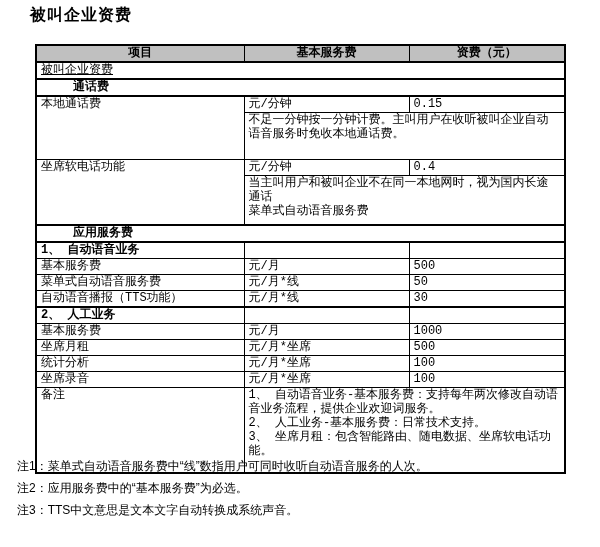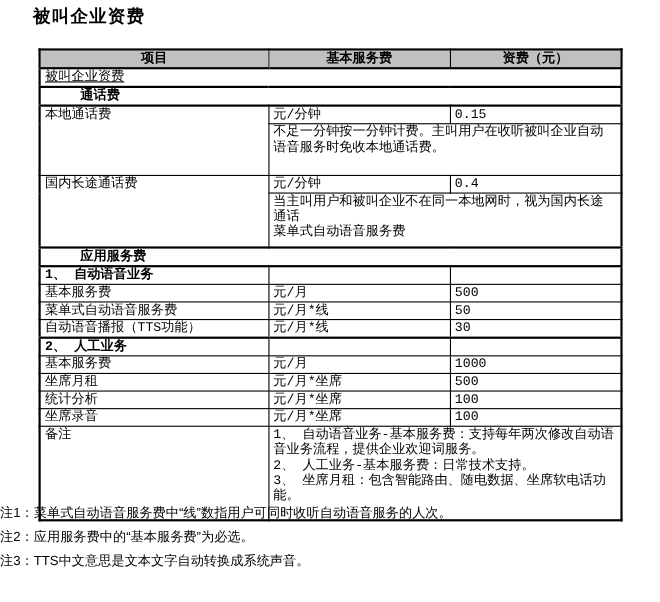--- a/index.html
+++ b/index.html
@@ -42,21 +42,21 @@
     padding-left:36px;
   }
   tr.subsection-row td { border-top:2px solid #000; }
   tr.subsection-row td.item { font-weight:bold; }
   td.note-cell-1 { height:46px; }
   td.note-cell-2 { height:48px; }
   td.remark-cell { height:84px; }
   td.remark-item { height:84px; }
   .link-text { text-decoration:underline; }
   .footnotes {
-    position:absolute; left:0; top:459px;
+    position:absolute; left:17px; top:459px;
     font-size:12px; line-height:14px;
   }
   .footnote { margin:0 0 8px 0; white-space:nowrap; }
 </style>
 </head>
 <body>
 
 <div class="page-title">被叫企业资费</div>
 
 <table class="tariff">
@@ -81,21 +81,21 @@
     </tr>
     <tr>
       <td rowspan="2" class="item">本地通话费</td>
       <td>元/分钟</td>
       <td>0.15</td>
     </tr>
     <tr>
       <td colspan="2" class="note-cell-1">不足一分钟按一分钟计费。主叫用户在收听被叫企业自动语音服务时免收本地通话费。</td>
     </tr>
     <tr>
-      <td rowspan="2" class="item">国内长途通话费</td>
+      <td rowspan="2" class="item">坐席软电话功能</td>
       <td>元/分钟</td>
       <td>0.4</td>
     </tr>
     <tr>
       <td colspan="2" class="note-cell-2">
         <div>当主叫用户和被叫企业不在同一本地网时，视为国内长途通话</div>
         <div>菜单式自动语音服务费</div>
       </td>
     </tr>
     <tr class="section-row">

